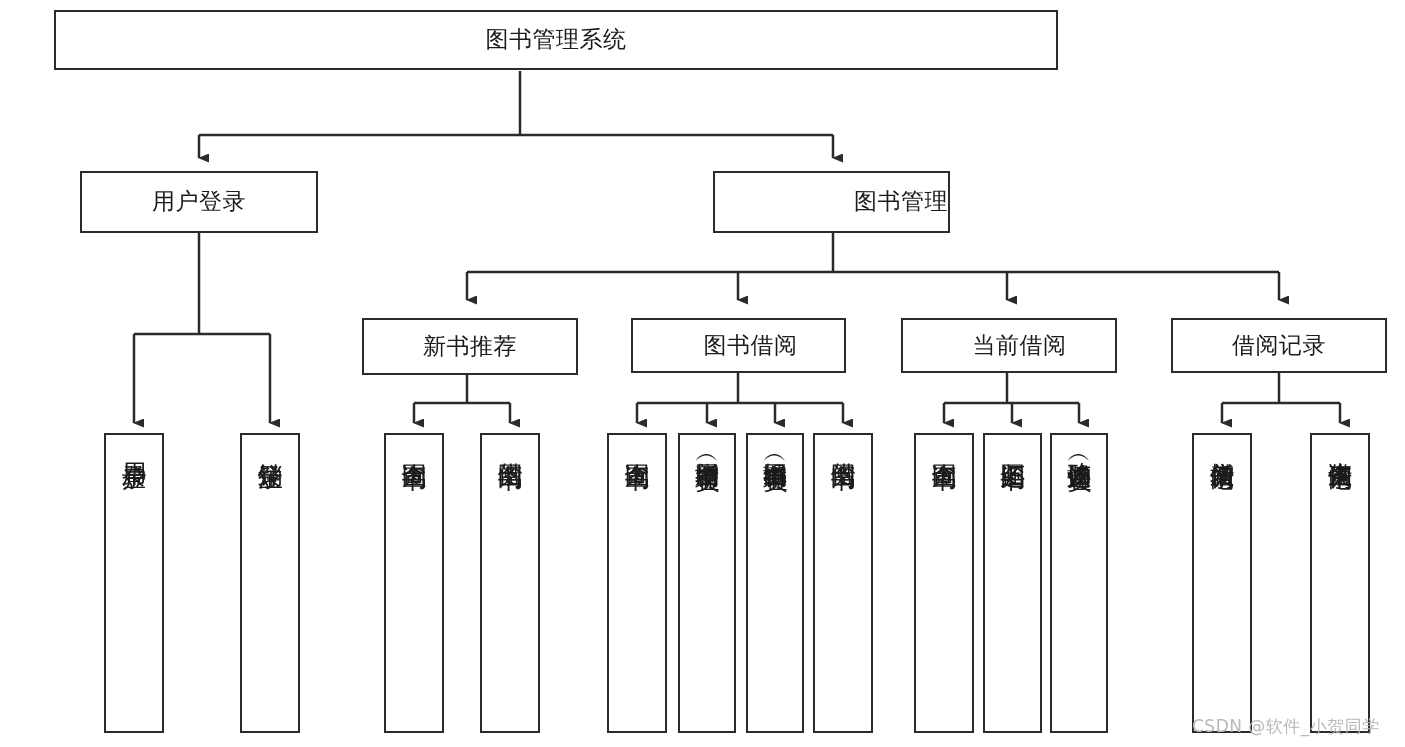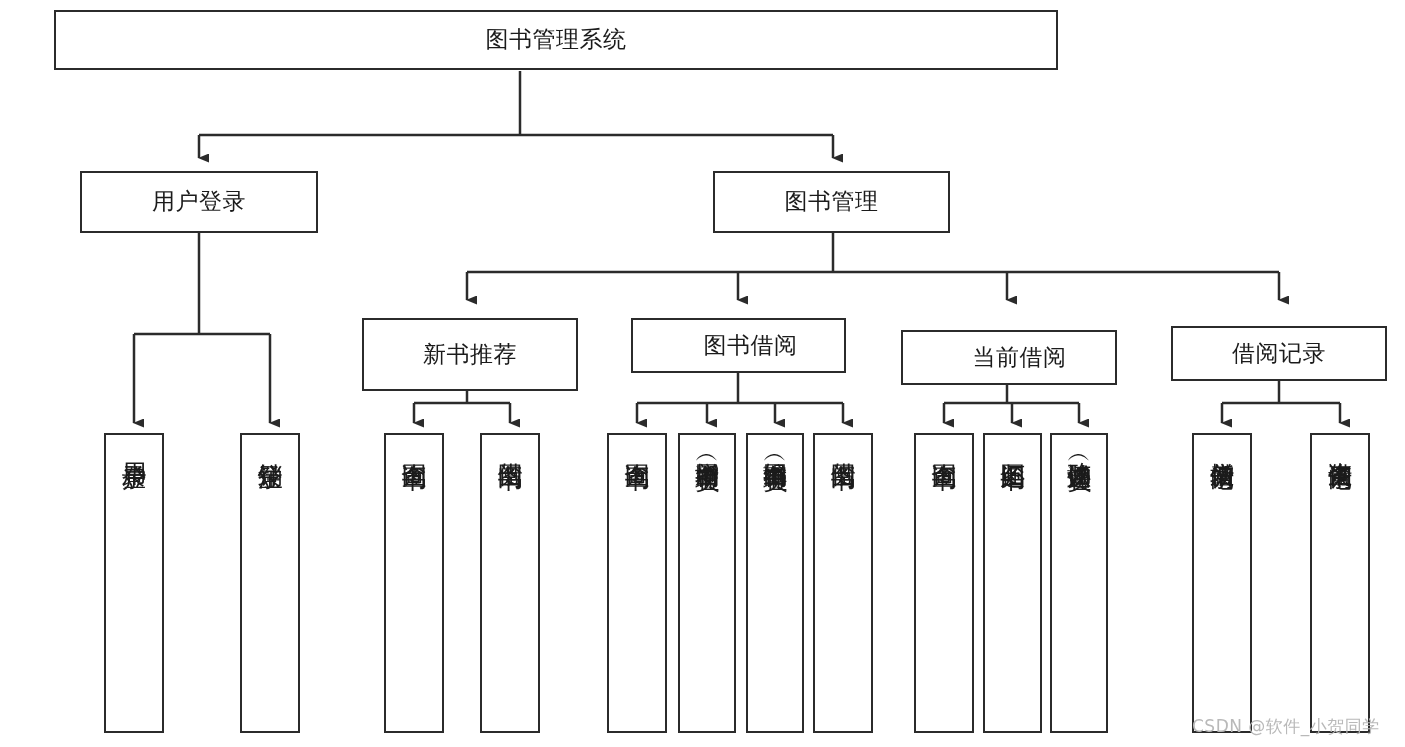--- a/index.html
+++ b/index.html
@@ -131,34 +131,34 @@
     </g>
   </svg>
 
   <div class="node root horizontal" style="left:18px; top:10px; width:1004px; height:60px;margin-left:36px;">
     <span class="label">图书管理系统</span>
   </div>
 
   <div class="node horizontal" style="left:80px; top:171px; width:238px; height:62px;">
     <span class="label">用户登录</span>
   </div>
-  <div class="node horizontal" style="left:713px; top:171px; width:237px; height:62px;">
+  <div class="node horizontal" style="left:713px; top:171px; width:237px; height:62px;justify-content:flex-end;">
     <span class="label">图书管理</span>
   </div>
 
-  <div class="node horizontal" style="left:362px; top:318px; width:216px; height:73px;font-family:Liberation Serif, serif;">
+  <div class="node horizontal" style="left:362px; top:318px; width:216px; height:57px;font-family:Liberation Serif, serif;">
     <span class="label">新书推荐</span>
   </div>
   <div class="node horizontal" style="left:631px; top:318px; width:215px; height:55px;padding-left:24px;">
     <span class="label">图书借阅</span>
   </div>
-  <div class="node horizontal" style="left:901px; top:330px; width:216px; height:55px;padding-left:21px;">
+  <div class="node horizontal" style="left:901px; top:318px; width:216px; height:55px;padding-left:21px;">
     <span class="label">当前借阅</span>
   </div>
-  <div class="node horizontal" style="left:1171px; top:326px; width:216px; height:55px;">
+  <div class="node horizontal" style="left:1171px; top:318px; width:216px; height:55px;">
     <span class="label">借阅记录</span>
   </div>
 
   <div class="node vertical short" style="left:104px; top:433px; width:60px; height:300px;">
     <span class="label">用户登录</span>
   </div>
   <div class="node vertical short" style="left:240px; top:433px; width:60px; height:300px;">
     <span class="label">注销登录</span>
   </div>
 

